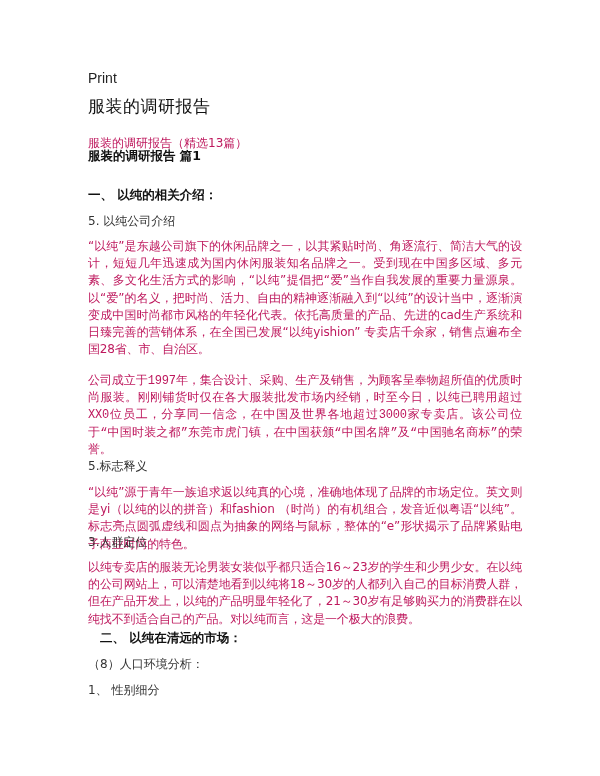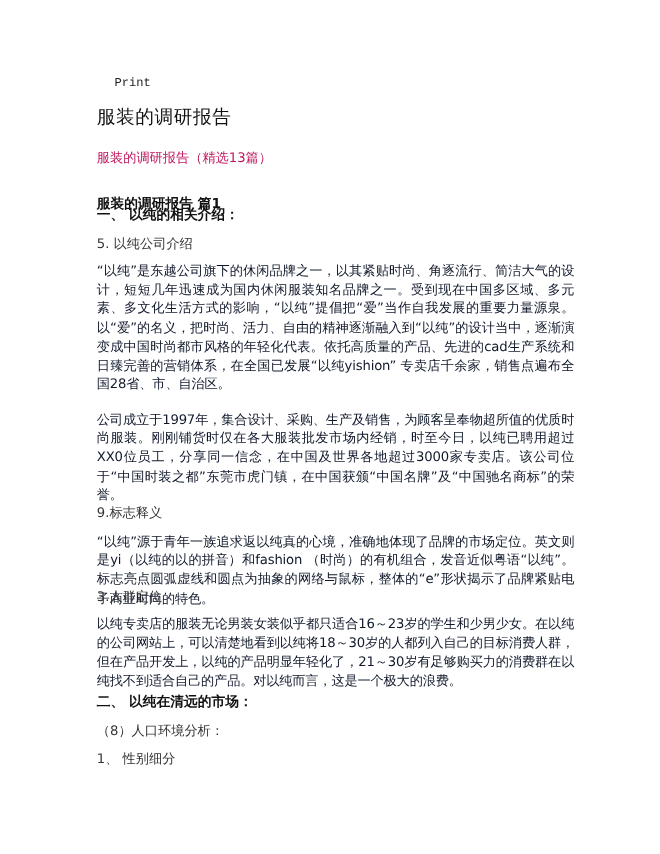--- a/index.html
+++ b/index.html
@@ -17,23 +17,23 @@
     }
     .page {
       position: absolute;
       left: 88px;
       top: 0;
       width: 432px;
     }
     .print-label {
       position: absolute;
       top: 70px;
-      left: 16px;
-      font-family: Liberation Mono, monospace;
-      font-size: 11px;
+      left: 0;
+      font-family: Liberation Sans, sans-serif;
+      font-size: 14px;
       color: #222;
     }
     .title {
       position: absolute;
       top: 95px;
       left: 0;
       width: 432px;
       text-align: left;
       font-size: 17px;
       color: #111;
@@ -58,51 +58,51 @@
       left: 0;
       font-size: 12px;
       color: #333;
     }
     .para {
       position: absolute;
       left: 0;
       width: 434px;
       font-size: 12px;
       line-height: 17.2px;
-      color: #0f172a;
+      color: #be185d;
       text-align: justify;
       letter-spacing: -0.15px;
     }
   </style>
 </head>
 <body>
 
 <div class="page">
   <div class="print-label">Print</div>
 
   <div class="title">服装的调研报告</div>
 
   <div class="subtitle">服装的调研报告（精选13篇）</div>
 
-  <div class="h-bold" style="top:177px;">服装的调研报告 篇1</div>
+  <div class="h-bold" style="top:148px;">服装的调研报告 篇1</div>
 
   <div class="h-bold" style="top:187px;">一、 以纯的相关介绍：</div>
 
   <div class="h-plain" style="top:213px;">5. 以纯公司介绍</div>
 
   <div class="para" style="top:238px;">“以纯”是东越公司旗下的休闲品牌之一，以其紧贴时尚、角逐流行、简洁大气的设计，短短几年迅速成为国内休闲服装知名品牌之一。受到现在中国多区域、多元素、多文化生活方式的影响，“以纯”提倡把“爱”当作自我发展的重要力量源泉。以“爱”的名义，把时尚、活力、自由的精神逐渐融入到“以纯”的设计当中，逐渐演变成中国时尚都市风格的年轻化代表。依托高质量的产品、先进的cad生产系统和日臻完善的营销体系，在全国已发展“以纯yishion” 专卖店千余家，销售点遍布全国28省、市、自治区。</div>
 
-  <div class="para" style="top:373px;">公司成立于1997年，集合设计、采购、生产及销售，为顾客呈奉物超所值的优质时尚服装。刚刚铺货时仅在各大服装批发市场内经销，时至今日，以纯已聘用超过XX0位员工，分享同一信念，在中国及世界各地超过3000家专卖店。该公司位于“中国时装之都”东莞市虎门镇，在中国获颁“中国名牌”及“中国驰名商标”的荣誉。</div>
+  <div class="para" style="top:373px;font-family:Liberation Mono, monospace;">公司成立于1997年，集合设计、采购、生产及销售，为顾客呈奉物超所值的优质时尚服装。刚刚铺货时仅在各大服装批发市场内经销，时至今日，以纯已聘用超过XX0位员工，分享同一信念，在中国及世界各地超过3000家专卖店。该公司位于“中国时装之都”东莞市虎门镇，在中国获颁“中国名牌”及“中国驰名商标”的荣誉。</div>
 
-  <div class="h-plain" style="top:458px;">9.标志释义</div>
+  <div class="h-plain" style="top:458px;">5.标志释义</div>
 
   <div class="para" style="top:484px;">“以纯”源于青年一族追求返以纯真的心境，准确地体现了品牌的市场定位。英文则是yi（以纯的以的拼音）和fashion （时尚）的有机组合，发音近似粤语“以纯”。标志亮点圆弧虚线和圆点为抽象的网络与鼠标，整体的“e”形状揭示了品牌紧贴电子商业时尚的特色。</div>
 
   <div class="h-plain" style="top:534px;">3.人群定位</div>
 
   <div class="para" style="top:559px;">以纯专卖店的服装无论男装女装似乎都只适合16～23岁的学生和少男少女。在以纯的公司网站上，可以清楚地看到以纯将18～30岁的人都列入自己的目标消费人群，但在产品开发上，以纯的产品明显年轻化了，21～30岁有足够购买力的消费群在以纯找不到适合自己的产品。对以纯而言，这是一个极大的浪费。</div>
 
-  <div class="h-bold" style="top:630px;">二、 以纯在清远的市场：</div>
+  <div class="h-bold" style="top:630px;margin-left:12px;">二、 以纯在清远的市场：</div>
 
   <div class="h-plain" style="top:656px;">（8）人口环境分析：</div>
 
   <div class="h-plain" style="top:682px;text-align:center;">1、 性别细分</div>
 </div>
 
 </body></html>

